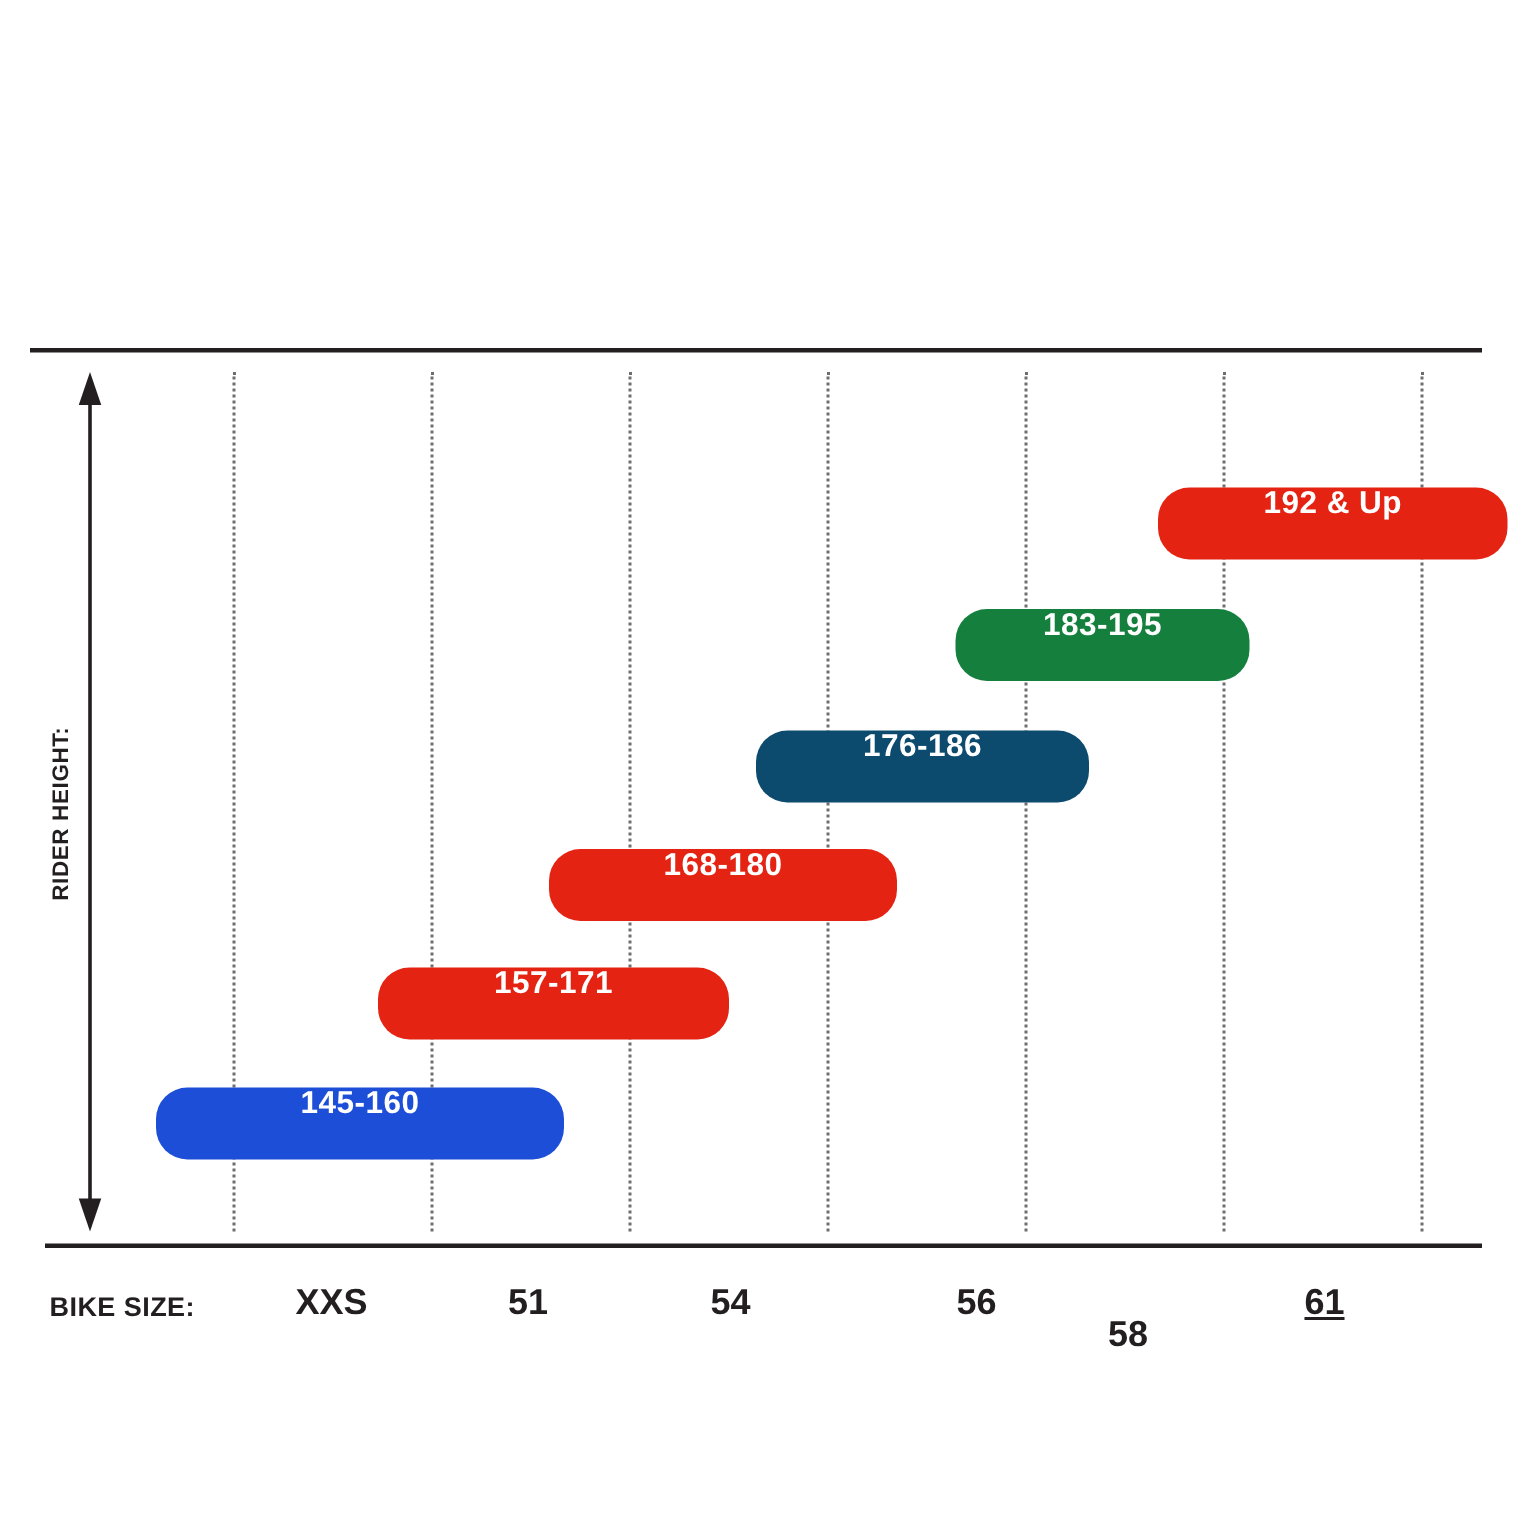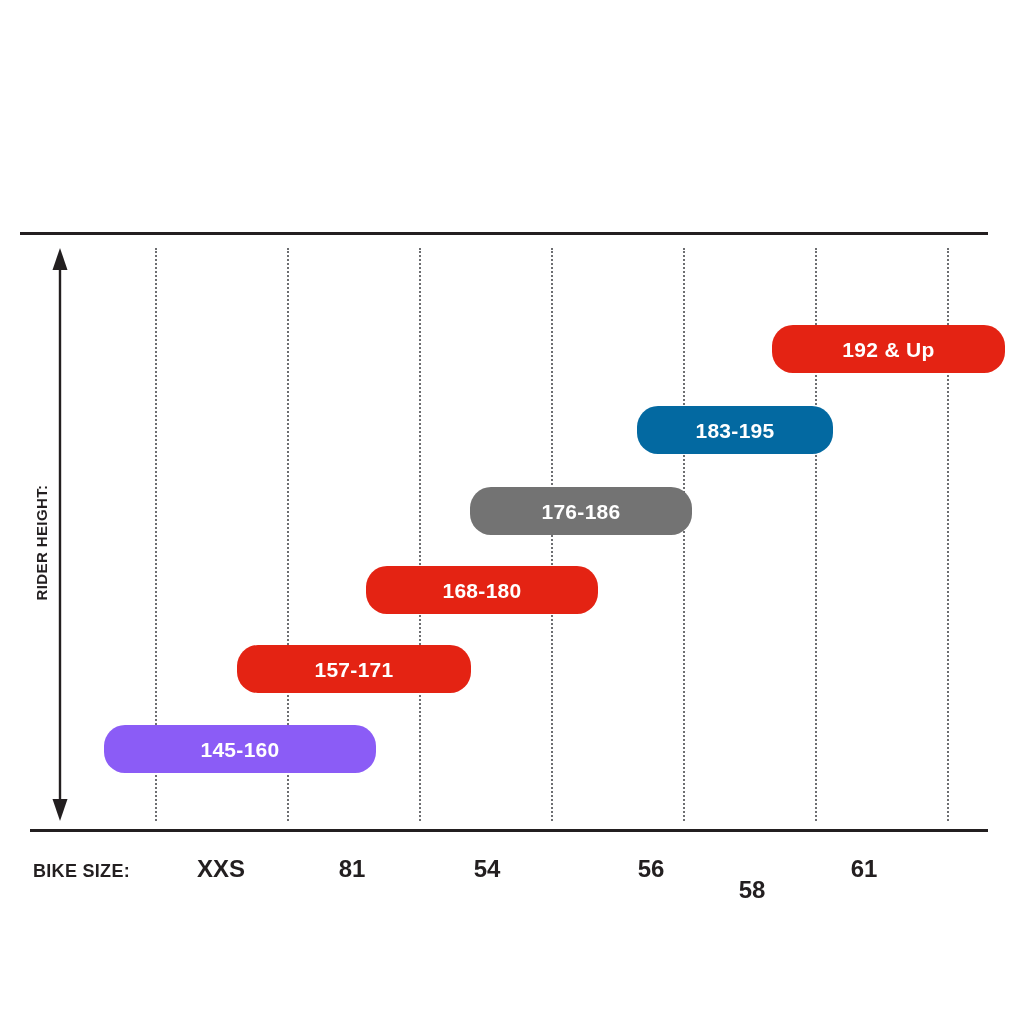--- a/index.html
+++ b/index.html
@@ -68,21 +68,21 @@
     letter-spacing: 0.4px;
     color: #231f20;
     font-family: "Liberation Sans", sans-serif;
   }
 
   
   .range-bar {
     position: absolute;
     height: 48px;
     display: flex;
-    align-items: center;
+    align-items: flex-start;
     justify-content: center;
     box-sizing: border-box;
     border-radius: 21px;
   }
   .range-bar .bar-label {
     color: #ffffff;
     font-size: 21px;
     font-weight: 700;
     letter-spacing: 0.3px;
     line-height: 1;
@@ -138,43 +138,43 @@
   </div>
 
   <div id="rider-height-label">
     <span>RIDER HEIGHT:</span>
   </div>
 
   <div id="bars-layer">
       <div class="range-bar" style="left: 772px; width: 233px; top: 325px; background: rgb(228, 35, 19);">
         <span class="bar-label">192 &amp; Up</span>
       </div>
-      <div class="range-bar" style="left: 637px; width: 196px; top: 406px; background: #0369a1;">
+      <div class="range-bar" style="left: 637px; width: 196px; top: 406px; background: #15803d;">
         <span class="bar-label">183-195</span>
       </div>
-      <div class="range-bar" style="left: 470px; width: 222px; top: 487px; background: #737373;">
+      <div class="range-bar" style="left: 504px; width: 222px; top: 487px; background: #0c4a6e;">
         <span class="bar-label">176-186</span>
       </div>
       <div class="range-bar" style="left: 366px; width: 232px; top: 566px; background: rgb(228, 35, 19);">
         <span class="bar-label">168-180</span>
       </div>
-      <div class="range-bar" style="left: 237px; width: 234px; top: 645px; background: rgb(228, 35, 19);">
+      <div class="range-bar" style="left: 252px; width: 234px; top: 645px; background: rgb(228, 35, 19);">
         <span class="bar-label">157-171</span>
       </div>
-      <div class="range-bar" style="left: 104px; width: 272px; top: 725px; background: #8b5cf6;">
+      <div class="range-bar" style="left: 104px; width: 272px; top: 725px; background: #1d4ed8;">
         <span class="bar-label">145-160</span>
       </div>
     </div>
 
   <div class="axis-line" id="bottom-axis-line"></div>
 
   <div id="bike-size-caption">BIKE SIZE:</div>
 
   <div id="size-ticks-layer">
       <div class="size-tick-label" style="left: 221px; text-align: center;">XXS</div>
-      <div class="size-tick-label" style="left: 352px;">81</div>
+      <div class="size-tick-label" style="left: 352px;">51</div>
       <div class="size-tick-label" style="left: 487px; text-align: center;">54</div>
       <div class="size-tick-label" style="left: 651px;">56</div>
       <div class="size-tick-label" style="left: 752px; margin-top: 21px;">58</div>
-      <div class="size-tick-label" style="left: 864px;">61</div>
+      <div class="size-tick-label" style="left: 883px; text-decoration: underline;">61</div>
     </div>
 
 </div>
 
 </body></html>

